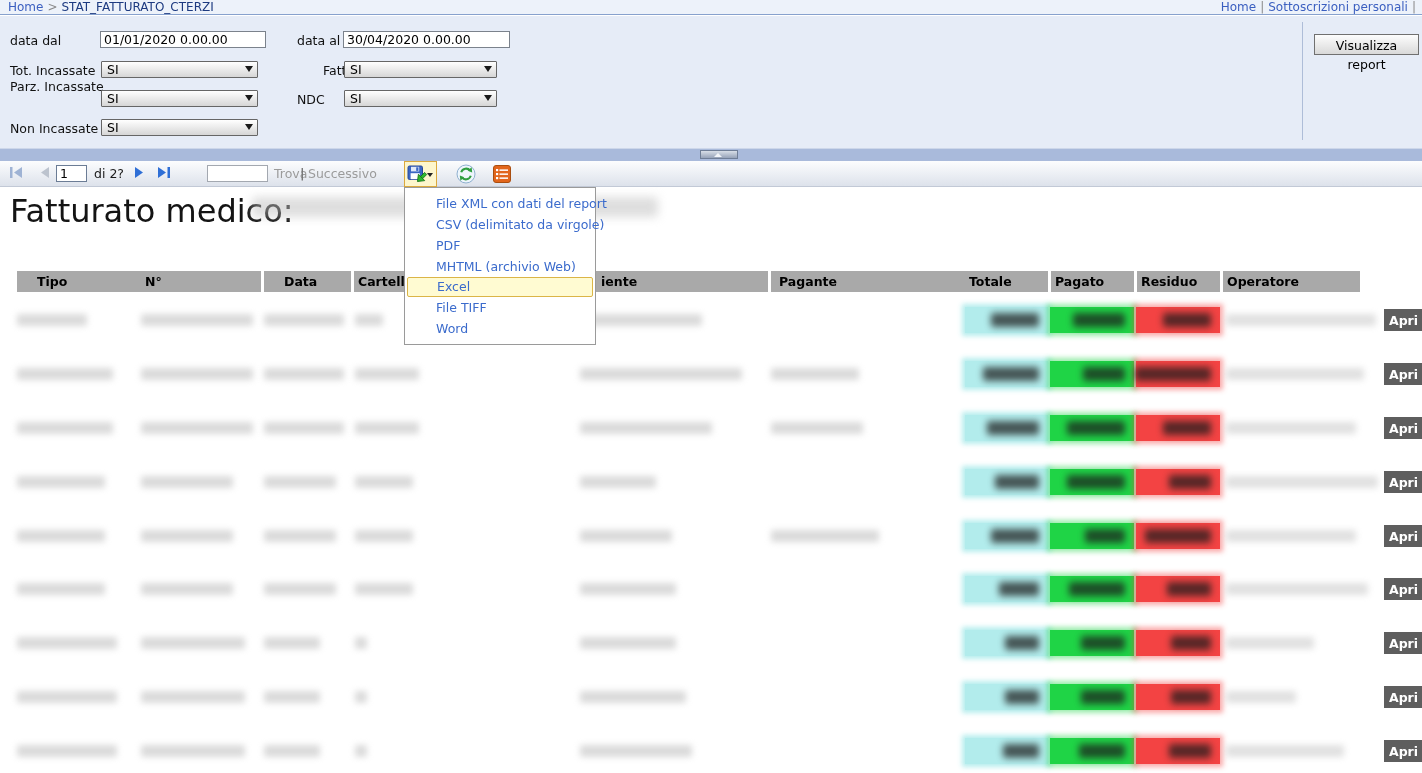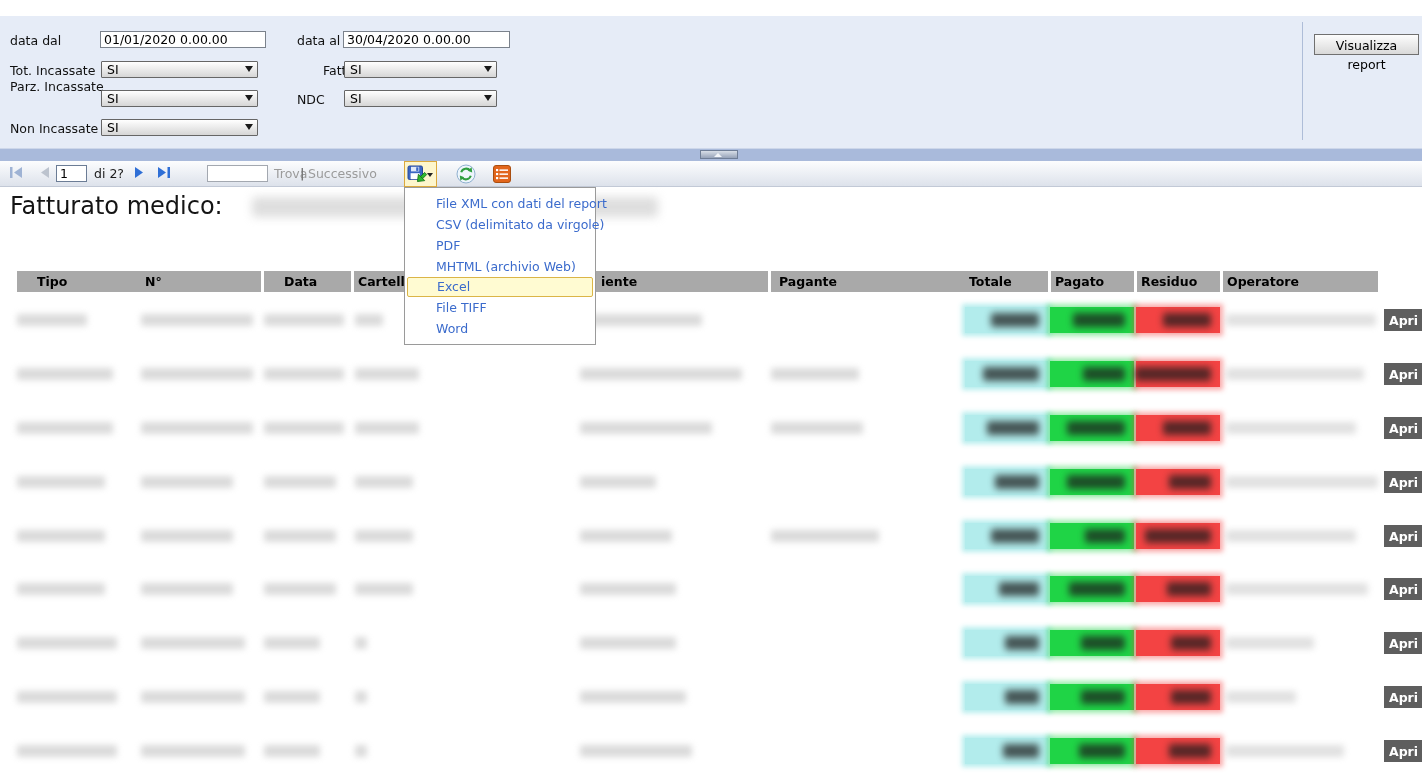--- a/index.html
+++ b/index.html
@@ -63,21 +63,21 @@
 
   
   .menu{position:absolute;left:404px;top:187px;width:192px;background:#fff;
         border:1px solid #9a9a9a;padding:5px 0;z-index:50;}
   .menu .mi{height:21px;line-height:21px;padding-left:31px;font-size:12.5px;
             color:#3b6bcc;cursor:pointer;white-space:nowrap;}
   .menu .mi.hl{background:#fffbd2;border:1px solid #dbb547;border-radius:2px;
                margin:0 2px;height:20px;line-height:18px;padding-left:29px;}
 
   
-  .rtitle{position:absolute;left:10px;top:192px;font-size:24px;color:#141414;
+  .rtitle{position:absolute;left:10px;top:192px;font-size:32px;color:#141414;
           font-family:"DejaVu Sans",sans-serif;white-space:nowrap;}
   .titleblur{position:absolute;left:252px;top:197px;width:406px;height:20px;
              background:#bdbdbd;filter:blur(5px);opacity:.5;border-radius:3px;}
 
   .hcell{position:absolute;top:271px;height:21px;background:#a9a9a9;color:#000;
          font-weight:bold;font-size:12.5px;line-height:21px;padding-left:4px;
          white-space:nowrap;overflow:hidden;}
 
   .rblur{position:absolute;height:12px;border-radius:2px;background:#bdbdbd;
          filter:blur(3px);opacity:.55;}
@@ -91,20 +91,28 @@
   .apribtn{position:absolute;left:1384px;width:62px;height:22px;background:#5e5e5e;
            color:#fff;font-weight:bold;font-size:12.5px;line-height:22px;padding-left:5px;
            white-space:nowrap;overflow:hidden;cursor:pointer;border:0;text-align:left;
            font-family:inherit;}
 </style>
 </head>
 <body>
 
 <div id="screen">
 
+  <div class="topbar">
+    <div class="crumb">
+      <span class="lnk">Home</span><span class="sep">&gt;</span><span class="cur">STAT_FATTURATO_CTERZI</span>
+    </div>
+    <div class="toplinks">
+      <span class="lnk">Home</span><span class="sep">|</span><span class="lnk">Sottoscrizioni personali</span><span class="sep">|</span>
+    </div>
+  </div>
 
   <div class="params"></div>
 
   <span class="plabel" style="left:10px;top:33px;">data dal</span>
   <input class="pinput" style="left: 100px; top: 31px; width: 166px;" value="01/01/2020 0.00.00">
   <span class="plabel" style="left:297px;top:33px;">data al</span>
   <input class="pinput" style="left: 343px; top: 31px; width: 167px;" value="30/04/2020 0.00.00">
 
   <span class="plabel" style="left:10px;top:63px;">Tot. Incassate</span>
   <div class="psel" style="left:101px;top:61px;width:157px;"><span>SI</span><span class="arr"></span></div>
@@ -188,21 +196,21 @@
       <div class="hcell" style="left: 17px; width: 143px; padding-left: 20px;">Tipo</div>
       <div class="hcell" style="left: 141px; width: 120px; padding-left: 4px;">N°</div>
       <div class="hcell" style="left: 264px; width: 87px; padding-left: 20px;">Data</div>
       <div class="hcell" style="left: 354px; width: 82px; padding-left: 4px;">Cartella</div>
       <div class="hcell" style="left: 439px; width: 135px; padding-left: 4px;"></div>
       <div class="hcell" style="left: 577px; width: 191px; padding-left: 24px;">iente</div>
       <div class="hcell" style="left: 771px; width: 215px; padding-left: 8px;">Pagante</div>
       <div class="hcell" style="left: 965px; width: 83px; padding-left: 4px;">Totale</div>
       <div class="hcell" style="left: 1051px; width: 83px; padding-left: 4px;">Pagato</div>
       <div class="hcell" style="left: 1137px; width: 83px; padding-left: 4px;">Residuo</div>
-      <div class="hcell" style="left: 1223px; width: 155px; padding-left: 4px;">Operatore</div>
+      <div class="hcell" style="left: 1223px; width: 137px; padding-left: 4px;">Operatore</div>
     </div>
   <div id="trows">
       <div class="rblur" style="left: 17px; width: 70px; top: 314px;"></div>
       <div class="rblur" style="left: 141px; width: 112px; top: 314px;"></div>
       <div class="rblur" style="left: 264px; width: 80px; top: 314px;"></div>
       <div class="rblur" style="left: 355px; width: 28px; top: 314px;"></div>
       <div class="rblur" style="left: 580px; width: 122px; top: 314px;"></div>
       <div class="vcell c-tot" style="left: 965px; width: 83px; top: 307px;">
         <div class="smudge" style="width: 48px; left: 26px;"></div>
       </div>

